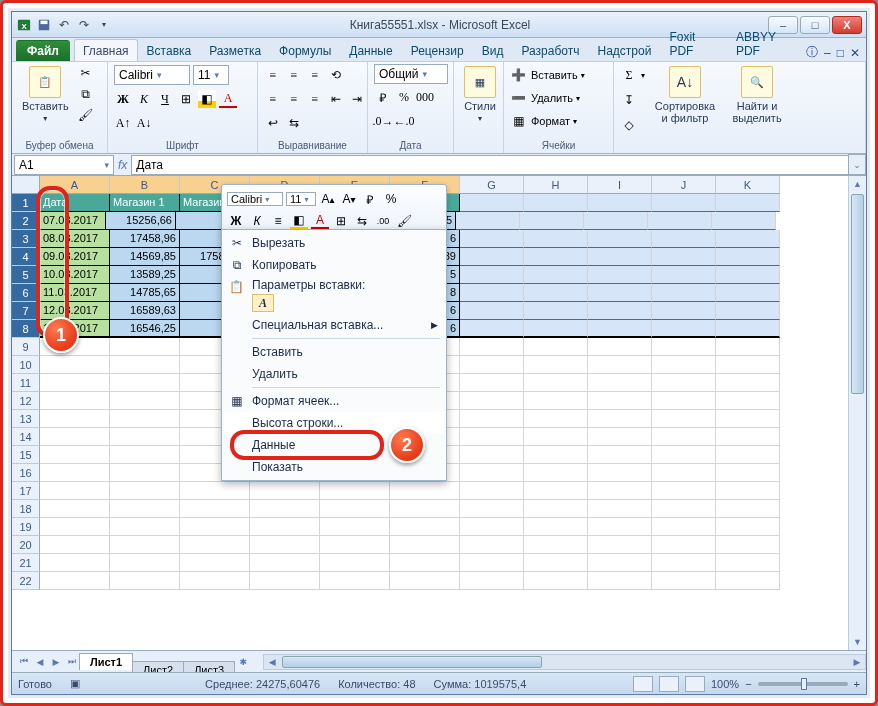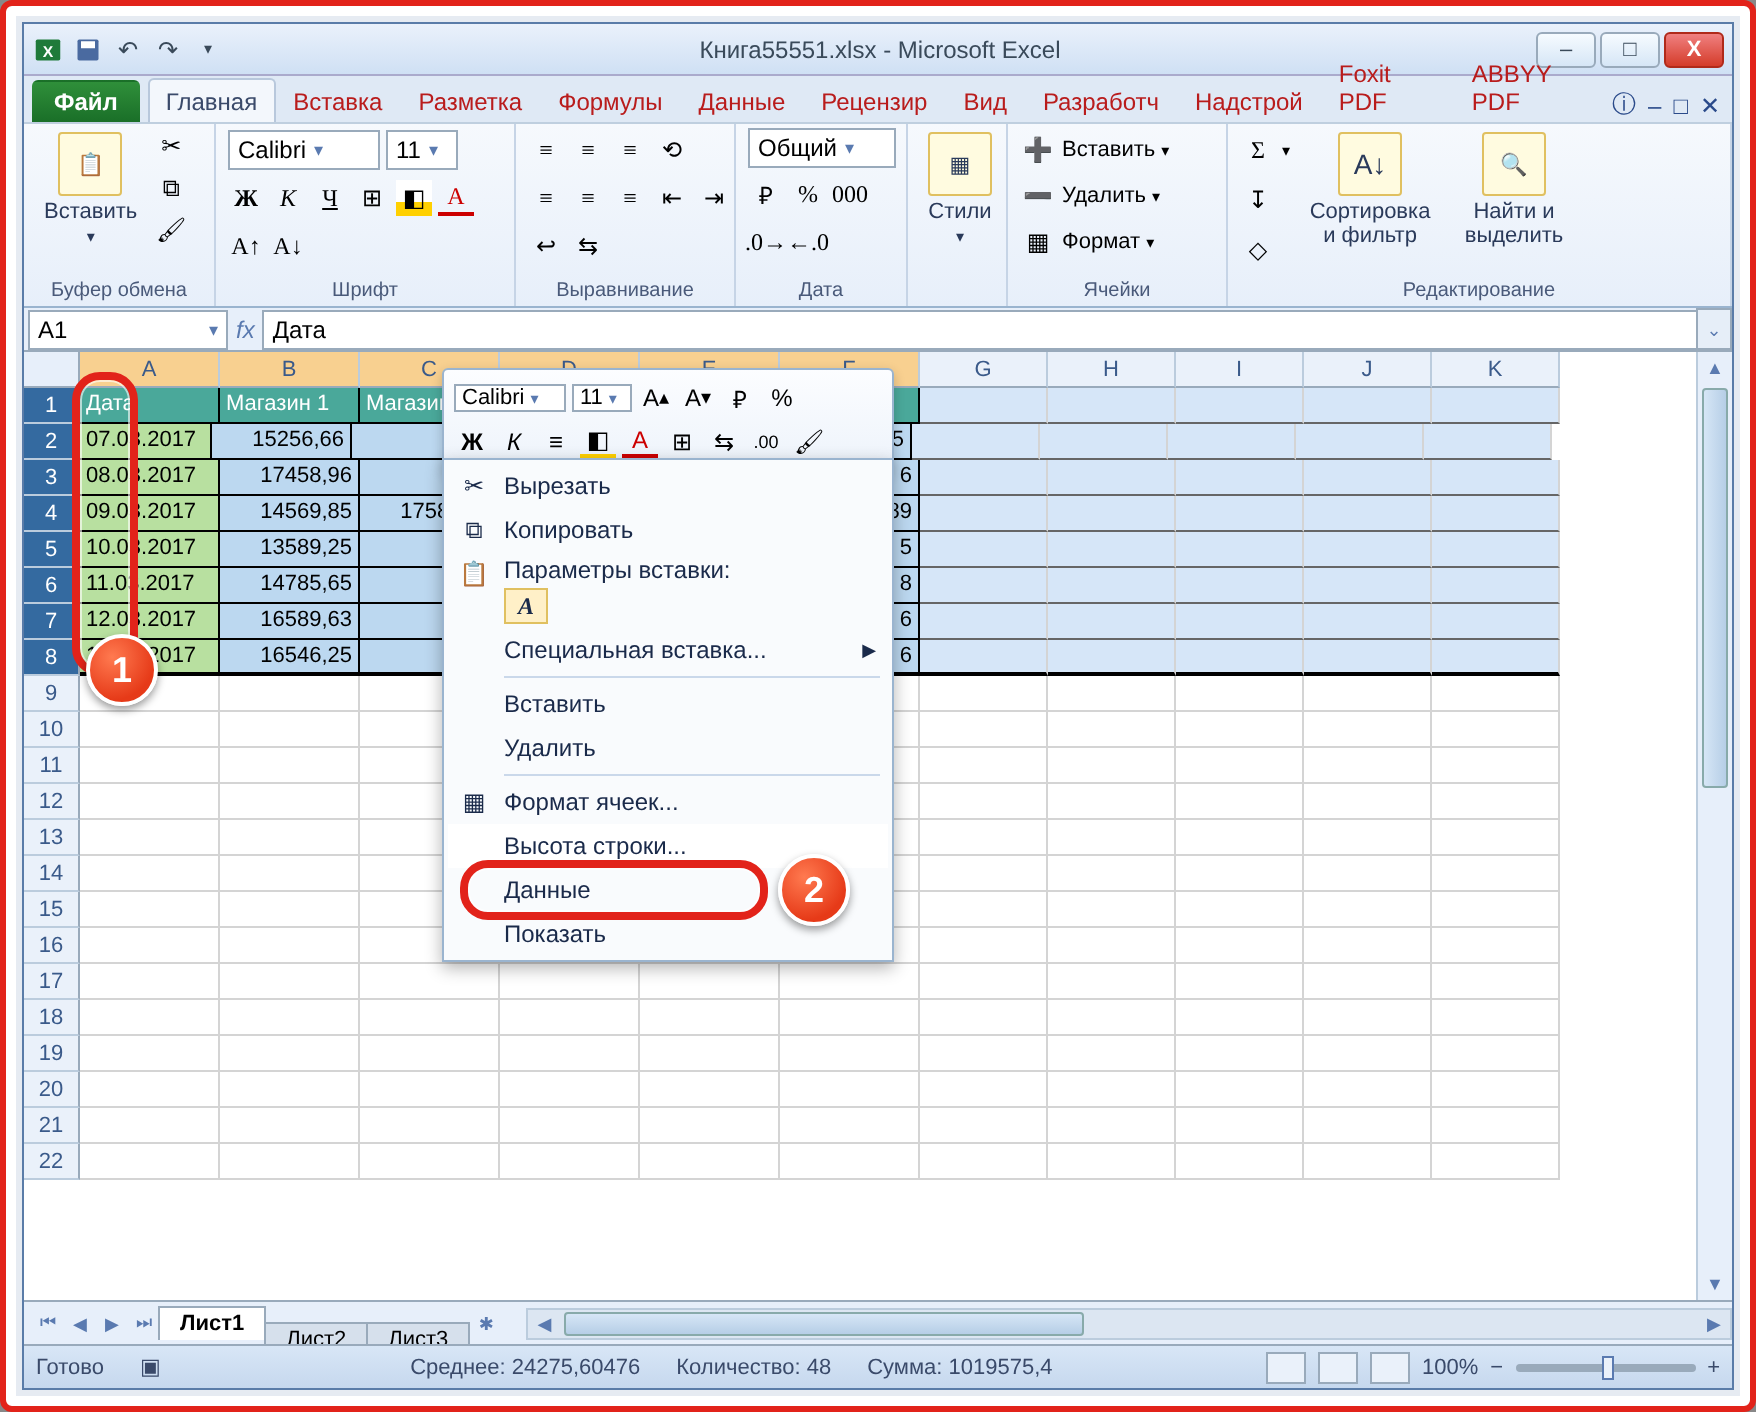--- a/index.html
+++ b/index.html
@@ -9,21 +9,21 @@
 
 .titlebar { height: 26px; background: linear-gradient(#eaf1fb,#cfe0f4); border-bottom: 1px solid #aac; display: flex; align-items: center; padding: 0 4px; font-size: 12px; color: #3a4a5a; }
 .titlebar .qat { display: flex; gap: 4px; align-items: center; }
 .titlebar .ico { width: 16px; height: 16px; display: inline-flex; align-items: center; justify-content: center; }
 .titlebar .title { flex: 1; text-align: center; }
 .titlebar .wbtns { display: flex; gap: 2px; }
 .wbtn { width: 30px; height: 18px; border: 1px solid #9ab; border-radius: 3px; background: linear-gradient(#f6fbff,#d6e6f6); display: flex; align-items: center; justify-content: center; font-size: 11px; cursor: pointer; }
 .wbtn.close { background: linear-gradient(#f08080,#d43c2a); color: #fff; border-color: #b02a1a; font-weight: bold; }
 
 .ribbon-tabs { height: 24px; background: #dfe9f5; display: flex; align-items: flex-end; padding-left: 4px; gap: 0; border-bottom: 1px solid #bfcfdf; font-size: 12px; }
-.rtab { padding: 4px 8px 3px; border: 1px solid transparent; border-bottom: none; cursor: pointer; color: #b91c1c; }
+.rtab { padding: 4px 8px 3px; border: 1px solid transparent; border-bottom: none; cursor: pointer; color: #0c4a6e; }
 .rtab.file { background: linear-gradient(#2f8f3a,#1a6f28); color: #fff; border-radius: 3px 3px 0 0; margin-right: 4px; font-weight: bold; padding: 3px 10px; }
 .rtab.active { background: #f3f7fc; border-color: #b8c8dc; border-radius: 3px 3px 0 0; color: #3a4a6a; }
 .ribbon-tabs .help { margin-left: auto; display: flex; gap: 6px; padding-right: 6px; align-items: center; }
 .ribbon-tabs .help span { font-size: 12px; color: #2a4a8a; cursor: pointer; }
 
 .ribbon-body { height: 92px; background: linear-gradient(#f6f9fd,#e7effa); border-bottom: 1px solid #9ab4cf; display: flex; }
 .rgrp { border-right: 1px solid #c6d4e6; display: flex; flex-direction: column; padding: 2px 6px 0; }
 .rgrp .controls { flex: 1; display: flex; gap: 4px; align-items: flex-start; }
 .rgrp .lbl { text-align: center; font-size: 10px; color: #4a5a7a; padding-bottom: 2px; }
 .bigbtn { display: flex; flex-direction: column; align-items: center; gap: 2px; padding: 2px 4px; cursor: pointer; font-size: 11px; color: #2a3a5a; }
@@ -276,21 +276,20 @@
         </div>
         <div class="bigbtn">
           <div class="bicon" style="font-size:14px;">A↓</div>
           <span style="max-width:64px;text-align:center;">Сортировка и фильтр</span>
         </div>
         <div class="bigbtn">
           <div class="bicon">🔍</div>
           <span style="max-width:56px;text-align:center;">Найти и выделить</span>
         </div>
       </div>
-      <div class="lbl">Редактирование</div>
     </div>
   </div>
 
   <div class="formula-bar">
     <div class="namebox">
           <span>A1</span>
         </div>
     <div class="fx-btns">
       <span style="font-style:italic;color:#5a7ab0;">fx</span>
     </div>

